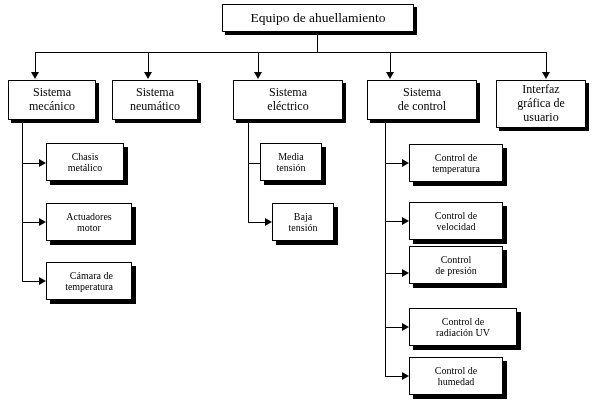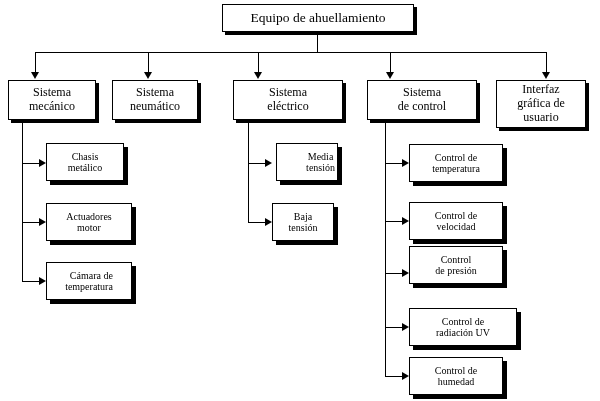--- a/index.html
+++ b/index.html
@@ -141,21 +141,21 @@
   <div class="arrow-right" style="left:39px;top:277px;"></div>
   <div class="node lvl2" style="left:46px;top:262px;width:86px;height:38px;text-align:right;">
     <span class="label">Cámara de
 temperatura</span>
   </div>
 
   <div class="line vline" style="left:248px;top:120px;height:103px;"></div>
 
   <div class="line hline" style="left:248px;top:163px;width:20px;"></div>
   <div class="arrow-right" style="left:265px;top:159px;"></div>
-  <div class="node lvl2" style="left:276px;top:143px;width:62px;height:38px;justify-content:flex-end;">
+  <div class="node lvl2" style="left:260px;top:143px;width:62px;height:38px;">
     <span class="label">Media
 tensión</span>
   </div>
 
   <div class="line hline" style="left:248px;top:222px;width:20px;"></div>
   <div class="arrow-right" style="left:265px;top:218px;"></div>
   <div class="node lvl2" style="left:272px;top:203px;width:62px;height:38px;">
     <span class="label">Baja
 tensión</span>
   </div>

